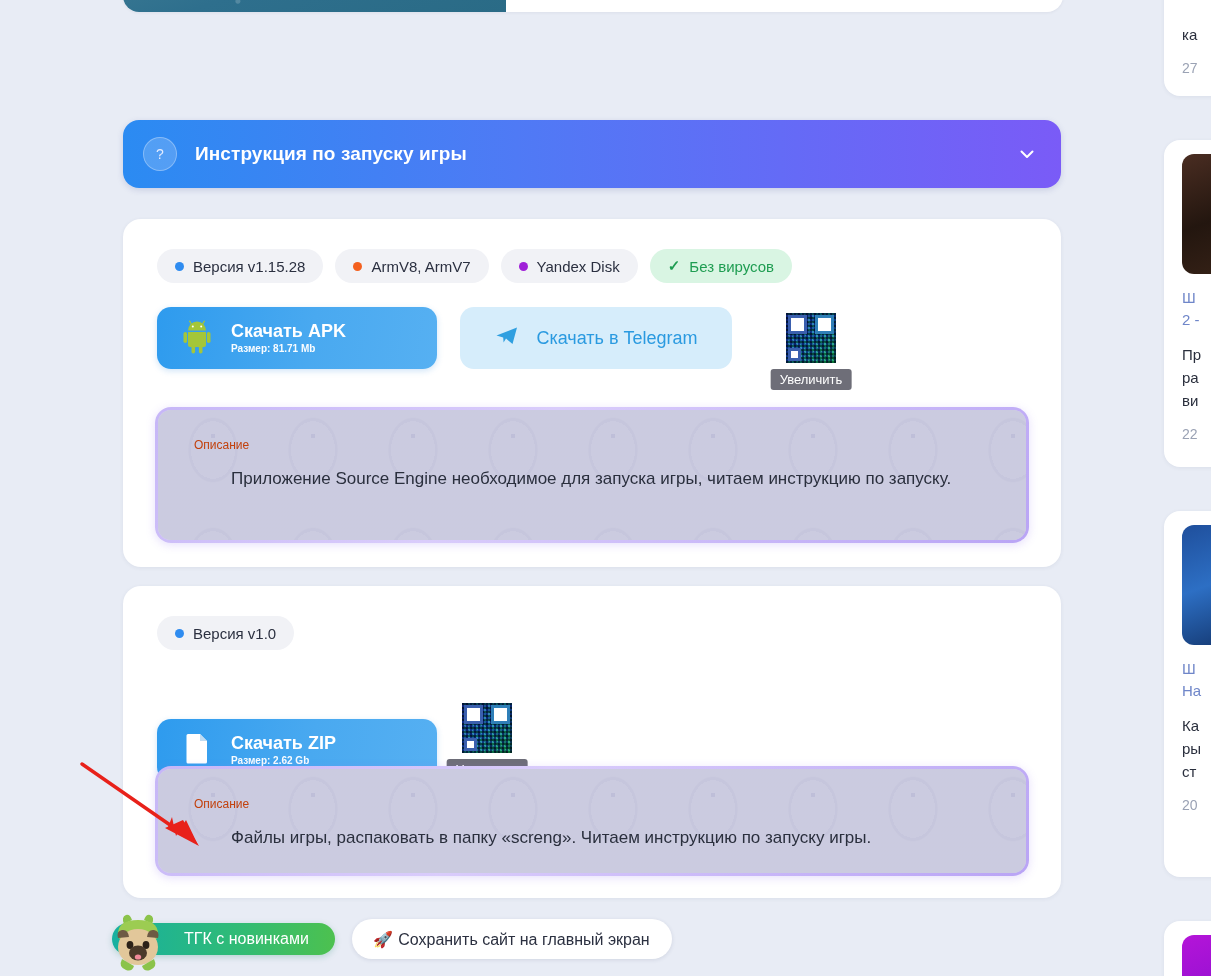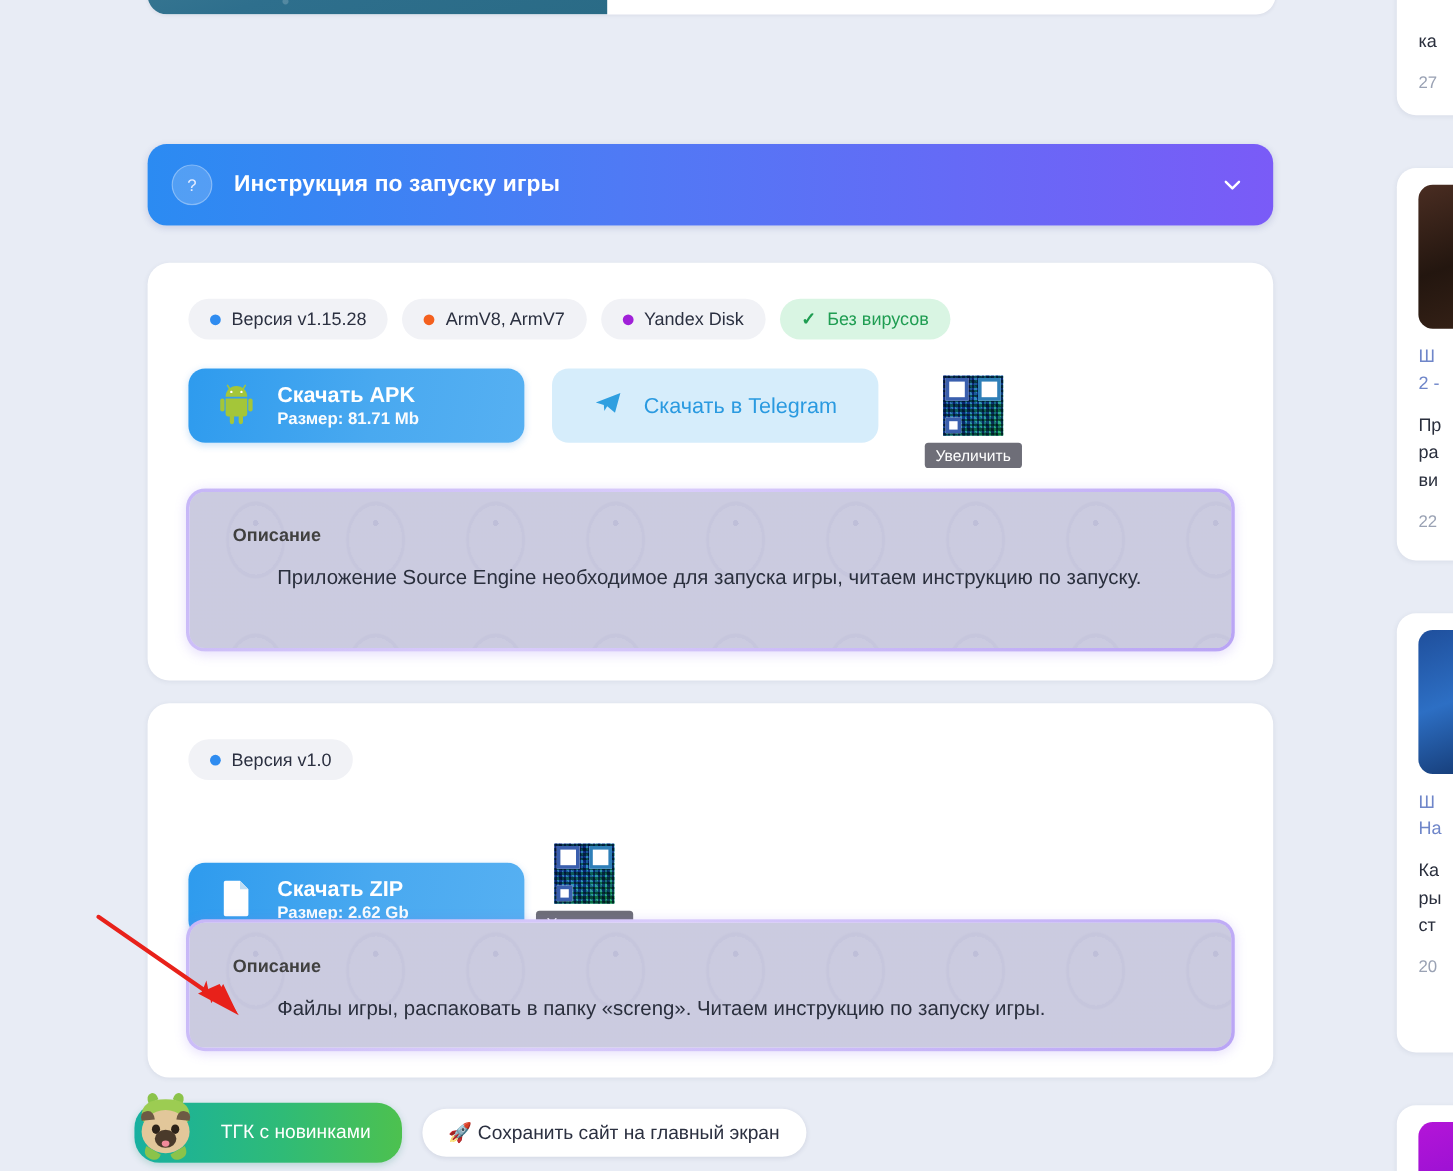--- a/index.html
+++ b/index.html
@@ -82,21 +82,21 @@
     display: flex; align-items: center; gap: 14px;
     height: 62px; padding: 0 26px 0 20px;
     border-radius: 14px; cursor: pointer;
     background: linear-gradient(100deg, #2e9bee 0%, #49a9f0 55%, #56b0f2 100%);
     box-shadow: 0 2px 6px rgba(40,130,220,.22);
   }
   #btn-apk { width: 280px; }
   #btn-zip { width: 280px; margin-top: 45px; }
   .btn-text { display: flex; flex-direction: column; line-height: 1.18; color: #fff; }
   .btn-text .t1 { font-size: 18px; font-weight: bold; }
-  .btn-text .t2 { font-size: 14px; font-weight: bold; opacity: .97; }
+  .btn-text .t2 { font-size: 10px; font-weight: bold; opacity: .97; }
 
   .btn-tg {
     display: flex; align-items: center; justify-content: center; gap: 16px;
     width: 272px; height: 62px; margin-left: 23px;
     border-radius: 14px; background: #d6edfb; cursor: pointer;
   }
   .btn-tg .lbl { font-size: 18px; color: #2a9ae0; font-weight: 500; }
 
   
   .qr-wrap { position: relative; margin-left: 54px; cursor: pointer; }
@@ -151,31 +151,31 @@
     position: absolute; inset: 0;
     background-image:
       radial-gradient(circle 2.5px at 55px 26px, rgba(170,170,205,.38) 0 100%, transparent 100%),
       linear-gradient(rgba(170,170,205,.34) 0 0),
       radial-gradient(circle 2.5px at 155px 81px, rgba(170,170,205,.38) 0 100%, transparent 100%),
       linear-gradient(rgba(170,170,205,.34) 0 0);
     background-size: 100px 110px, 3px 16px, 100px 110px, 3px 16px;
     background-position: 0 0, 54px 34px, 0 0, 154px 89px;
     background-repeat: repeat, repeat, repeat, repeat;
   }
-  .desc-title { position: relative; font-size: 15px; font-weight: bold; color: #404040; }
+  .desc-title { position: relative; font-size: 12px; font-weight: normal; color: #c2410c; }
   .desc-body {
     position: relative; margin-top: 14px;
     font-size: 17px; color: #2a2f3d; line-height: 1.5; max-width: 790px; margin-left: 37px;
   }
 
   
   .bottom { position: absolute; left: 112px; top: 919px; display: flex; align-items: center; }
   .tgk {
     position: relative; display: flex; align-items: center;
-    height: 50px; padding: 0 26px 0 72px;
+    height: 32px; padding: 0 26px 0 72px;
     border-radius: 21px;
     background: linear-gradient(90deg, #17b0a0 0%, #2fbb77 55%, #4dc14f 100%);
     color: #fff; font-size: 16px; font-weight: 500;
     box-shadow: 0 2px 6px rgba(30,140,110,.25); cursor: pointer;
   }
   .pug {
     position: absolute; left: -6px; top: -11px; width: 66px; height: 64px;
   }
   .save-btn {
     display: flex; align-items: center; gap: 10px;

